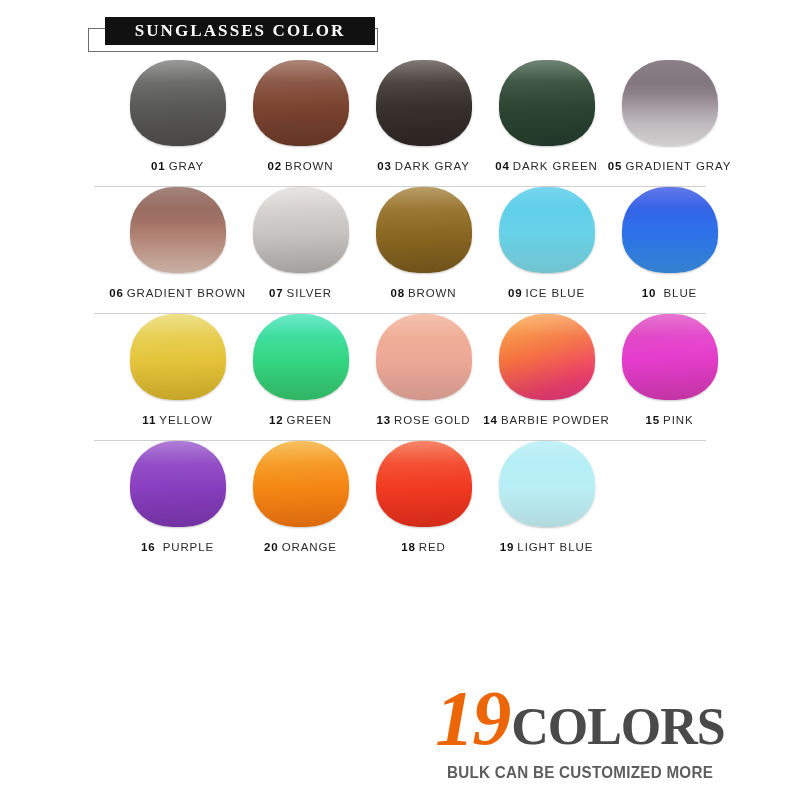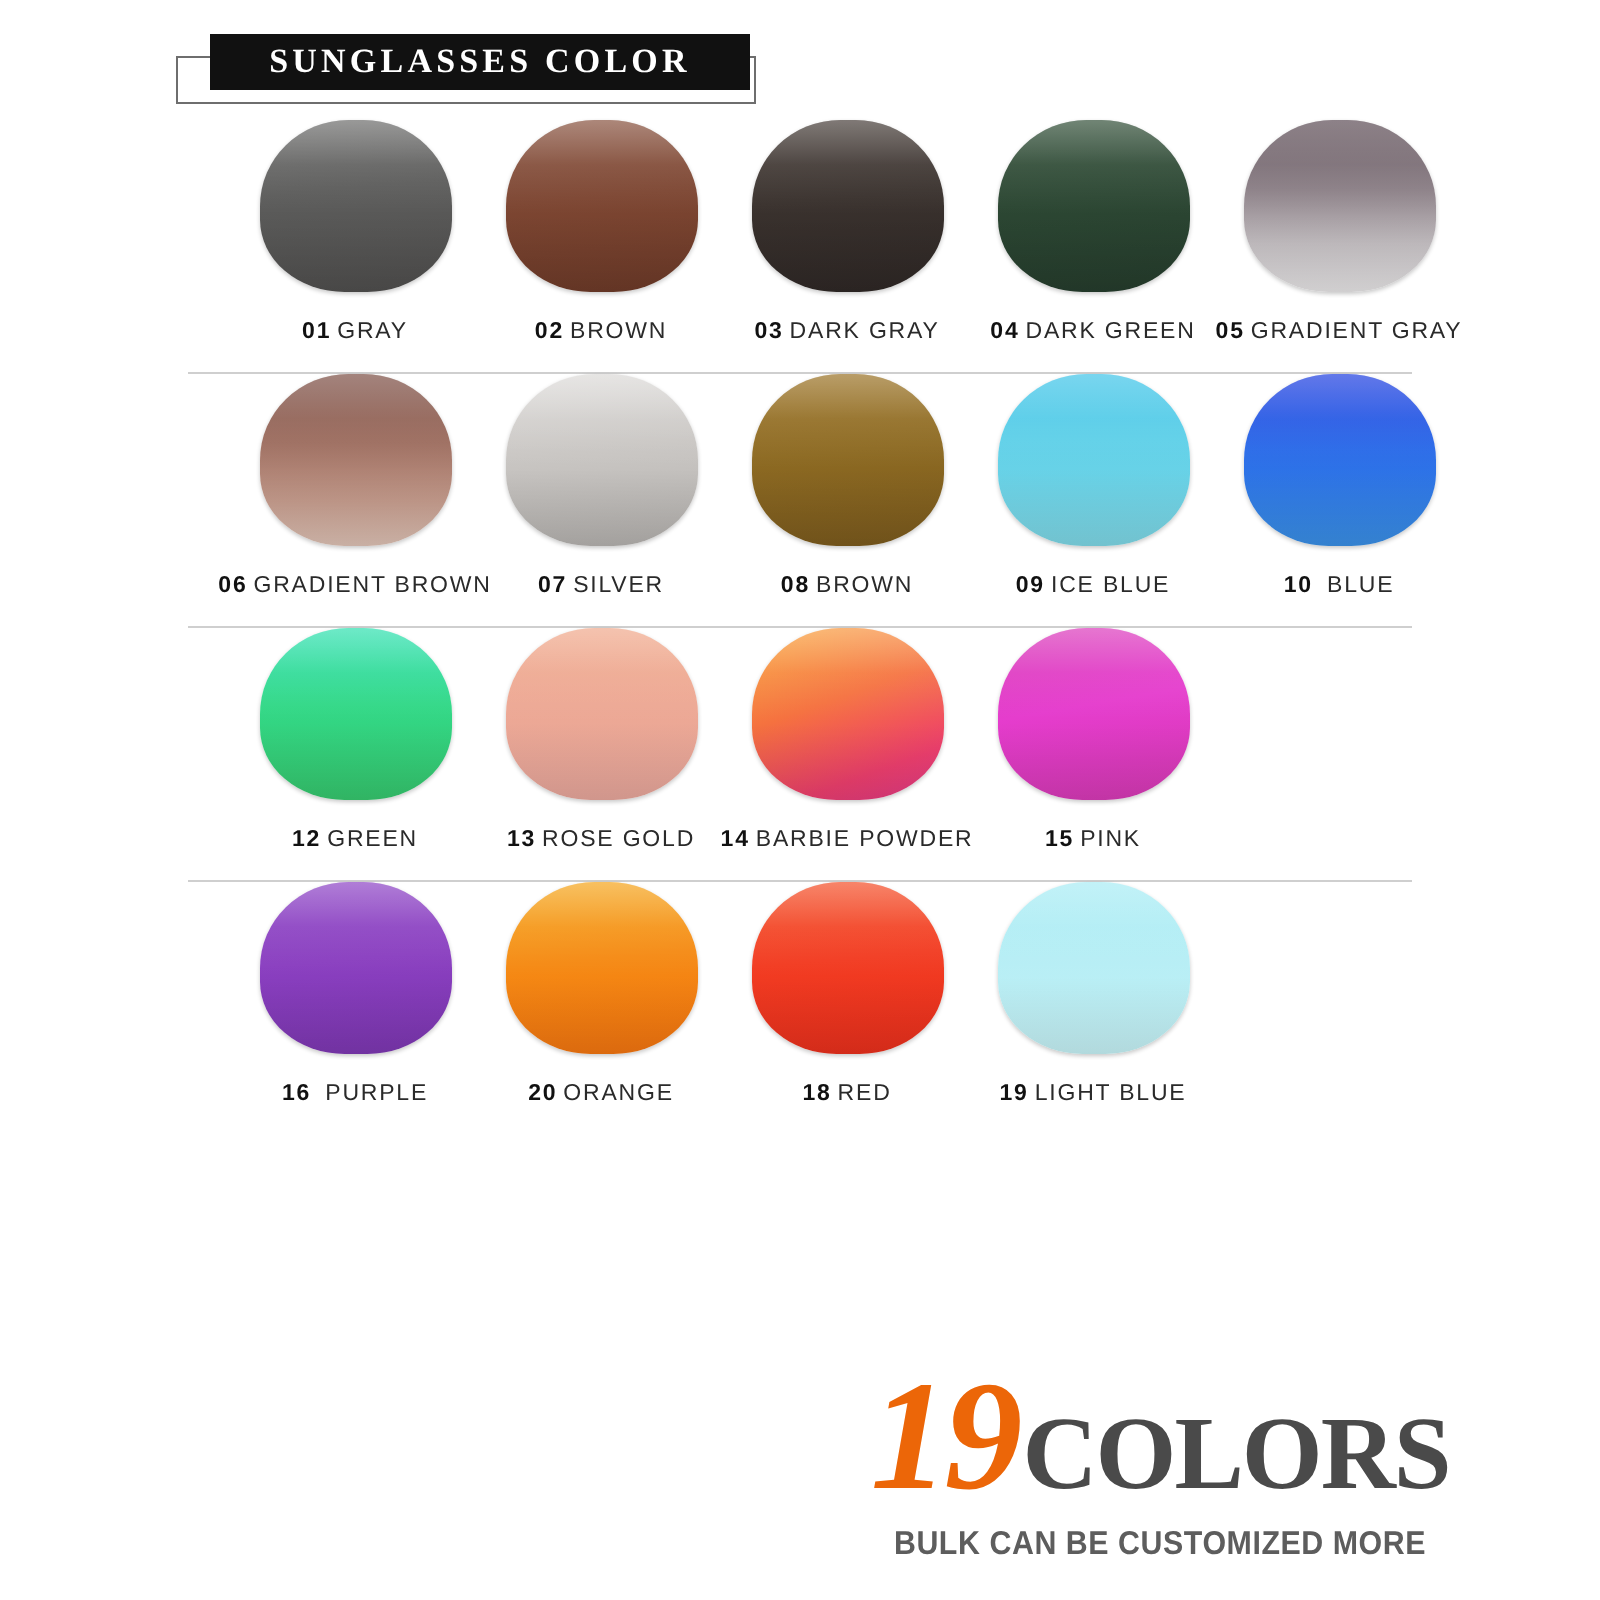--- a/index.html
+++ b/index.html
@@ -228,20 +228,26 @@
           <span class="cell-num">10</span><span> BLUE</span>
         </div>
       </div>
     </div>
     <div class="divider"></div>
   </div>
 
   <div class="row">
     <div class="row-items">
       <div class="cell">
+        <div class="lens" style="background: linear-gradient(175deg, rgb(232, 212, 90) 0%, rgb(229, 198, 60) 45%, rgb(220, 182, 44) 100%);"></div>
+        <div class="cell-label">
+          <span class="cell-num">11</span><span>YELLOW</span>
+        </div>
+      </div>
+      <div class="cell">
         <div class="lens" style="background: linear-gradient(rgb(47, 224, 176) 0%, rgb(50, 216, 135) 45%, rgb(54, 200, 110) 100%);"></div>
         <div class="cell-label">
           <span class="cell-num">12</span><span>GREEN</span>
         </div>
       </div>
       <div class="cell">
         <div class="lens" style="background: linear-gradient(rgb(240, 169, 140) 0%, rgb(237, 168, 148) 45%, rgb(232, 167, 156) 100%);"></div>
         <div class="cell-label">
           <span class="cell-num">13</span><span>ROSE GOLD</span>
         </div>

